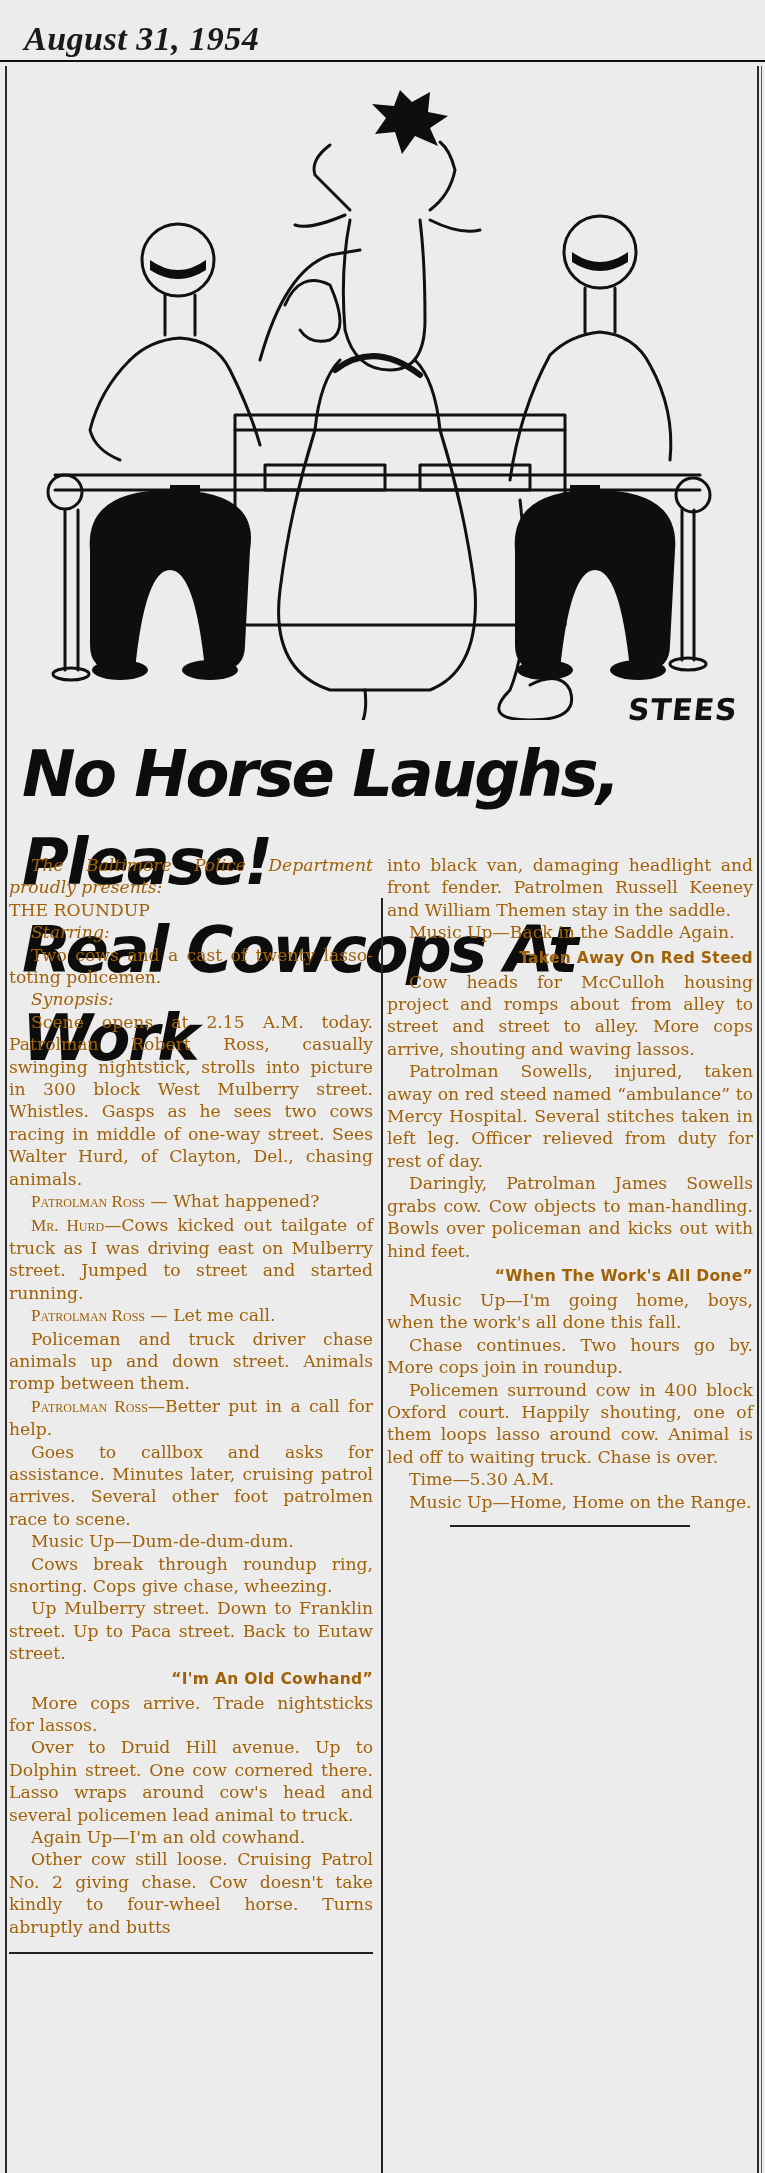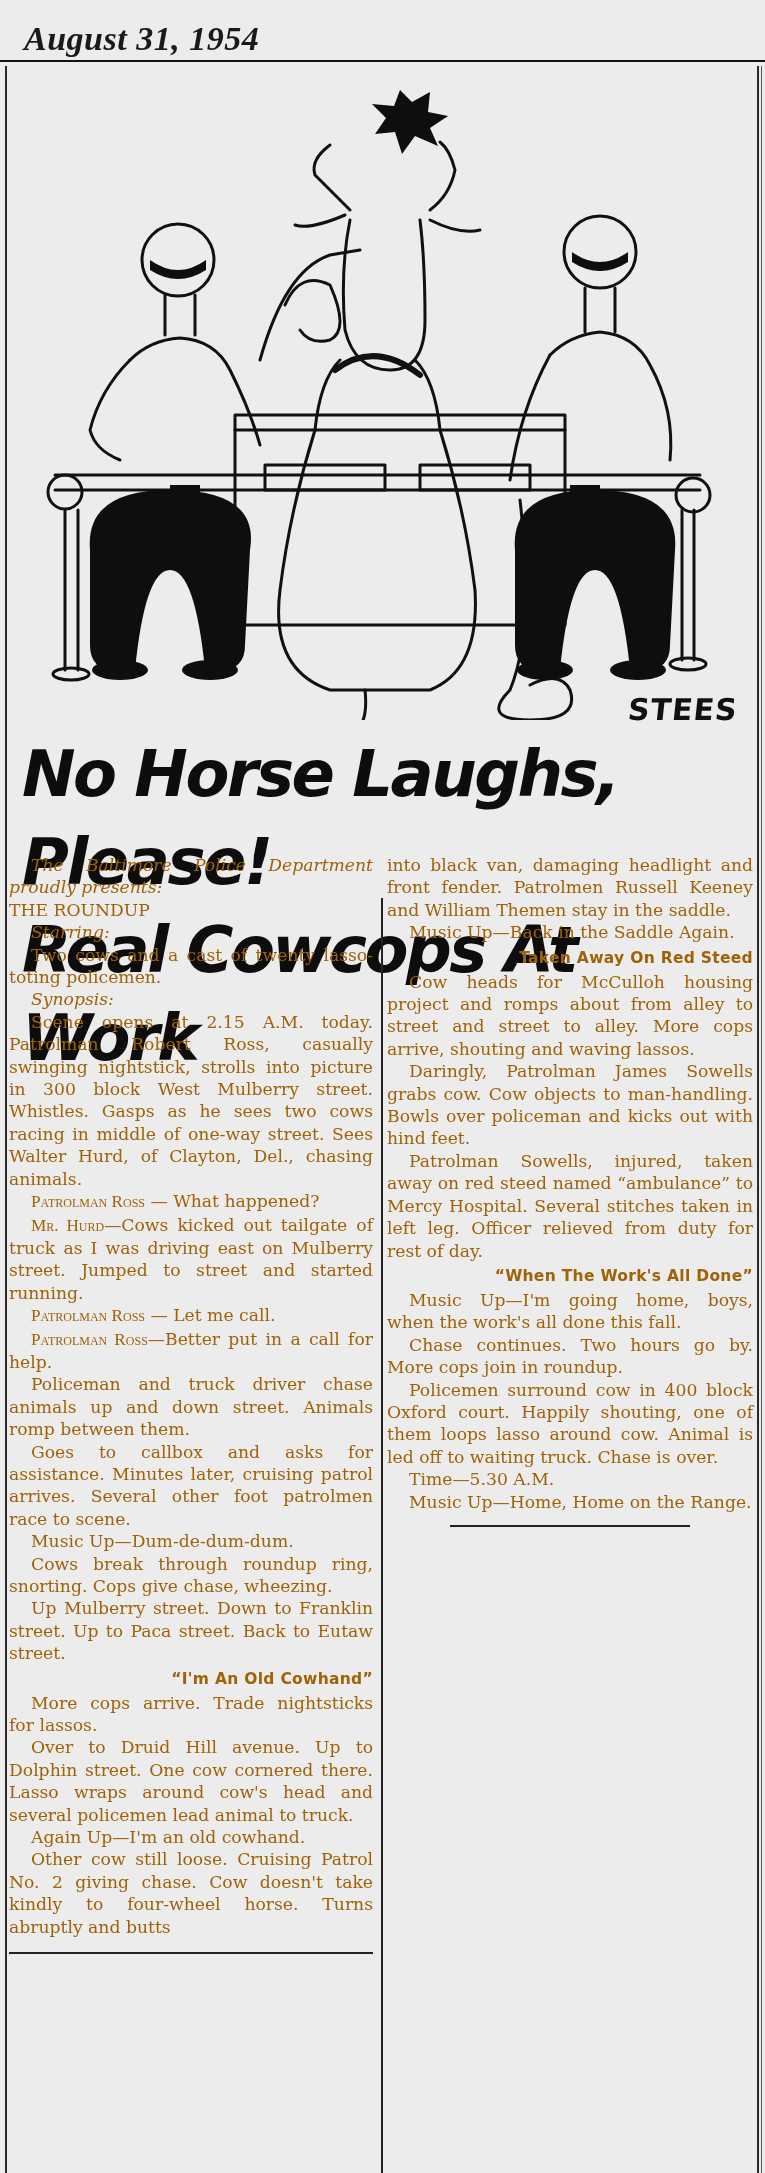--- a/index.html
+++ b/index.html
@@ -157,41 +157,41 @@
 <div class="col col-left">
   <p class="it">The Baltimore Police Department proudly presents:</p>
   <p class="center">THE ROUNDUP</p>
   <p class="it">Starring:</p>
   <p>Two cows and a cast of twenty lasso-toting policemen.</p>
   <p class="it">Synopsis:</p>
   <p>Scene opens at 2.15 A.M. today. Patrolman Robert Ross, casually swinging nightstick, strolls into picture in 300 block West Mulberry street. Whistles. Gasps as he sees two cows racing in middle of one-way street. Sees Walter Hurd, of Clayton, Del., chasing animals.</p>
   <p><span class="sc">Patrolman Ross</span><span> — What happened?</span></p>
   <p><span class="sc">Mr. Hurd</span><span>—Cows kicked out tailgate of truck as I was driving east on Mulberry street. Jumped to street and started running.</span></p>
   <p><span class="sc">Patrolman Ross</span><span> — Let me call.</span></p>
+  <p>Policeman and truck driver chase animals up and down street. Animals romp between them.</p>
   <p><span class="sc">Patrolman Ross</span><span>—Better put in a call for help.</span></p>
-  <p>Policeman and truck driver chase animals up and down street. Animals romp between them.</p>
   <p>Goes to callbox and asks for assistance. Minutes later, cruising patrol arrives. Several other foot patrolmen race to scene.</p>
   <p>Music Up—Dum-de-dum-dum.</p>
   <p>Cows break through roundup ring, snorting. Cops give chase, wheezing.</p>
   <p>Up Mulberry street. Down to Franklin street. Up to Paca street. Back to Eutaw street.</p>
   <p class="subhead">“I'm An Old Cowhand”</p>
   <p>More cops arrive. Trade nightsticks for lassos.</p>
   <p>Over to Druid Hill avenue. Up to Dolphin street. One cow cornered there. Lasso wraps around cow's head and several policemen lead animal to truck.</p>
   <p>Again Up—I'm an old cowhand.</p>
   <p>Other cow still loose. Cruising Patrol No. 2 giving chase. Cow doesn't take kindly to four-wheel horse. Turns abruptly and butts</p>
   <div class="end-rule-left"></div>
 </div>
 
 <div class="col col-right">
   <p class="noindent">into black van, damaging headlight and front fender. Patrolmen Russell Keeney and William Themen stay in the saddle.</p>
   <p>Music Up—Back in the Saddle Again.</p>
   <p class="subhead">Taken Away On Red Steed</p>
   <p>Cow heads for McCulloh housing project and romps about from alley to street and street to alley. More cops arrive, shouting and waving lassos.</p>
+  <p>Patrolman Sowells, injured, taken away on red steed named “ambulance” to Mercy Hospital. Several stitches taken in left leg. Officer relieved from duty for rest of day.</p>
   <p>Daringly, Patrolman James Sowells grabs cow. Cow objects to man-handling. Bowls over policeman and kicks out with hind feet.</p>
-  <p>Patrolman Sowells, injured, taken away on red steed named “ambulance” to Mercy Hospital. Several stitches taken in left leg. Officer relieved from duty for rest of day.</p>
   <p class="subhead">“When The Work's All Done”</p>
   <p>Music Up—I'm going home, boys, when the work's all done this fall.</p>
   <p>Chase continues. Two hours go by. More cops join in roundup.</p>
   <p>Policemen surround cow in 400 block Oxford court. Happily shouting, one of them loops lasso around cow. Animal is led off to waiting truck. Chase is over.</p>
   <p>Time—5.30 A.M.</p>
   <p>Music Up—Home, Home on the Range.</p>
   <div class="end-rule-right"></div>
 </div>
 
 </body></html>

